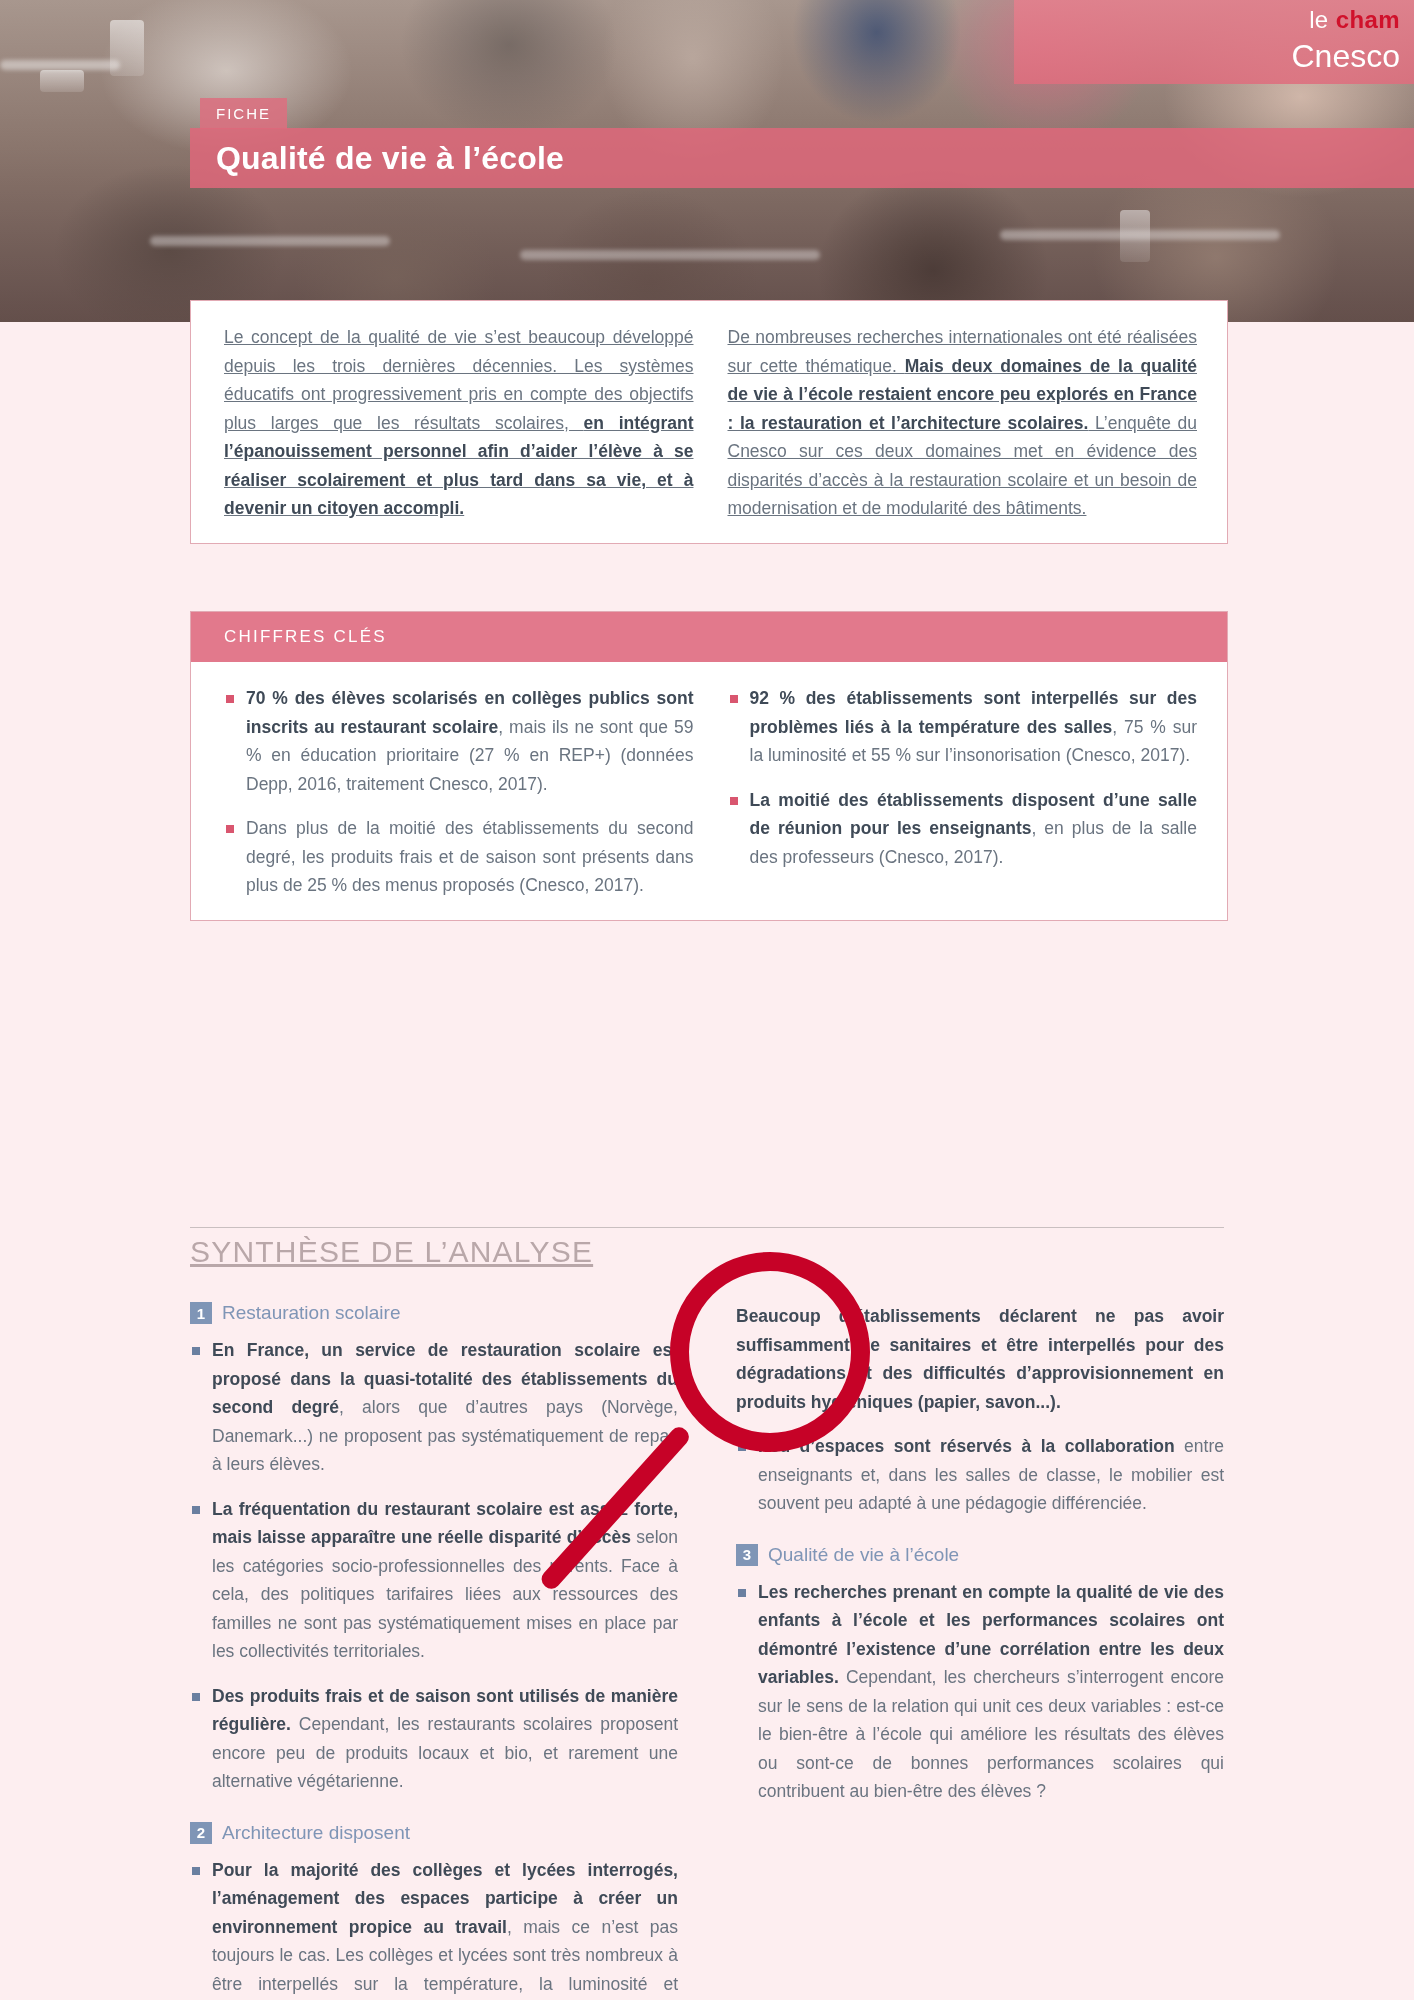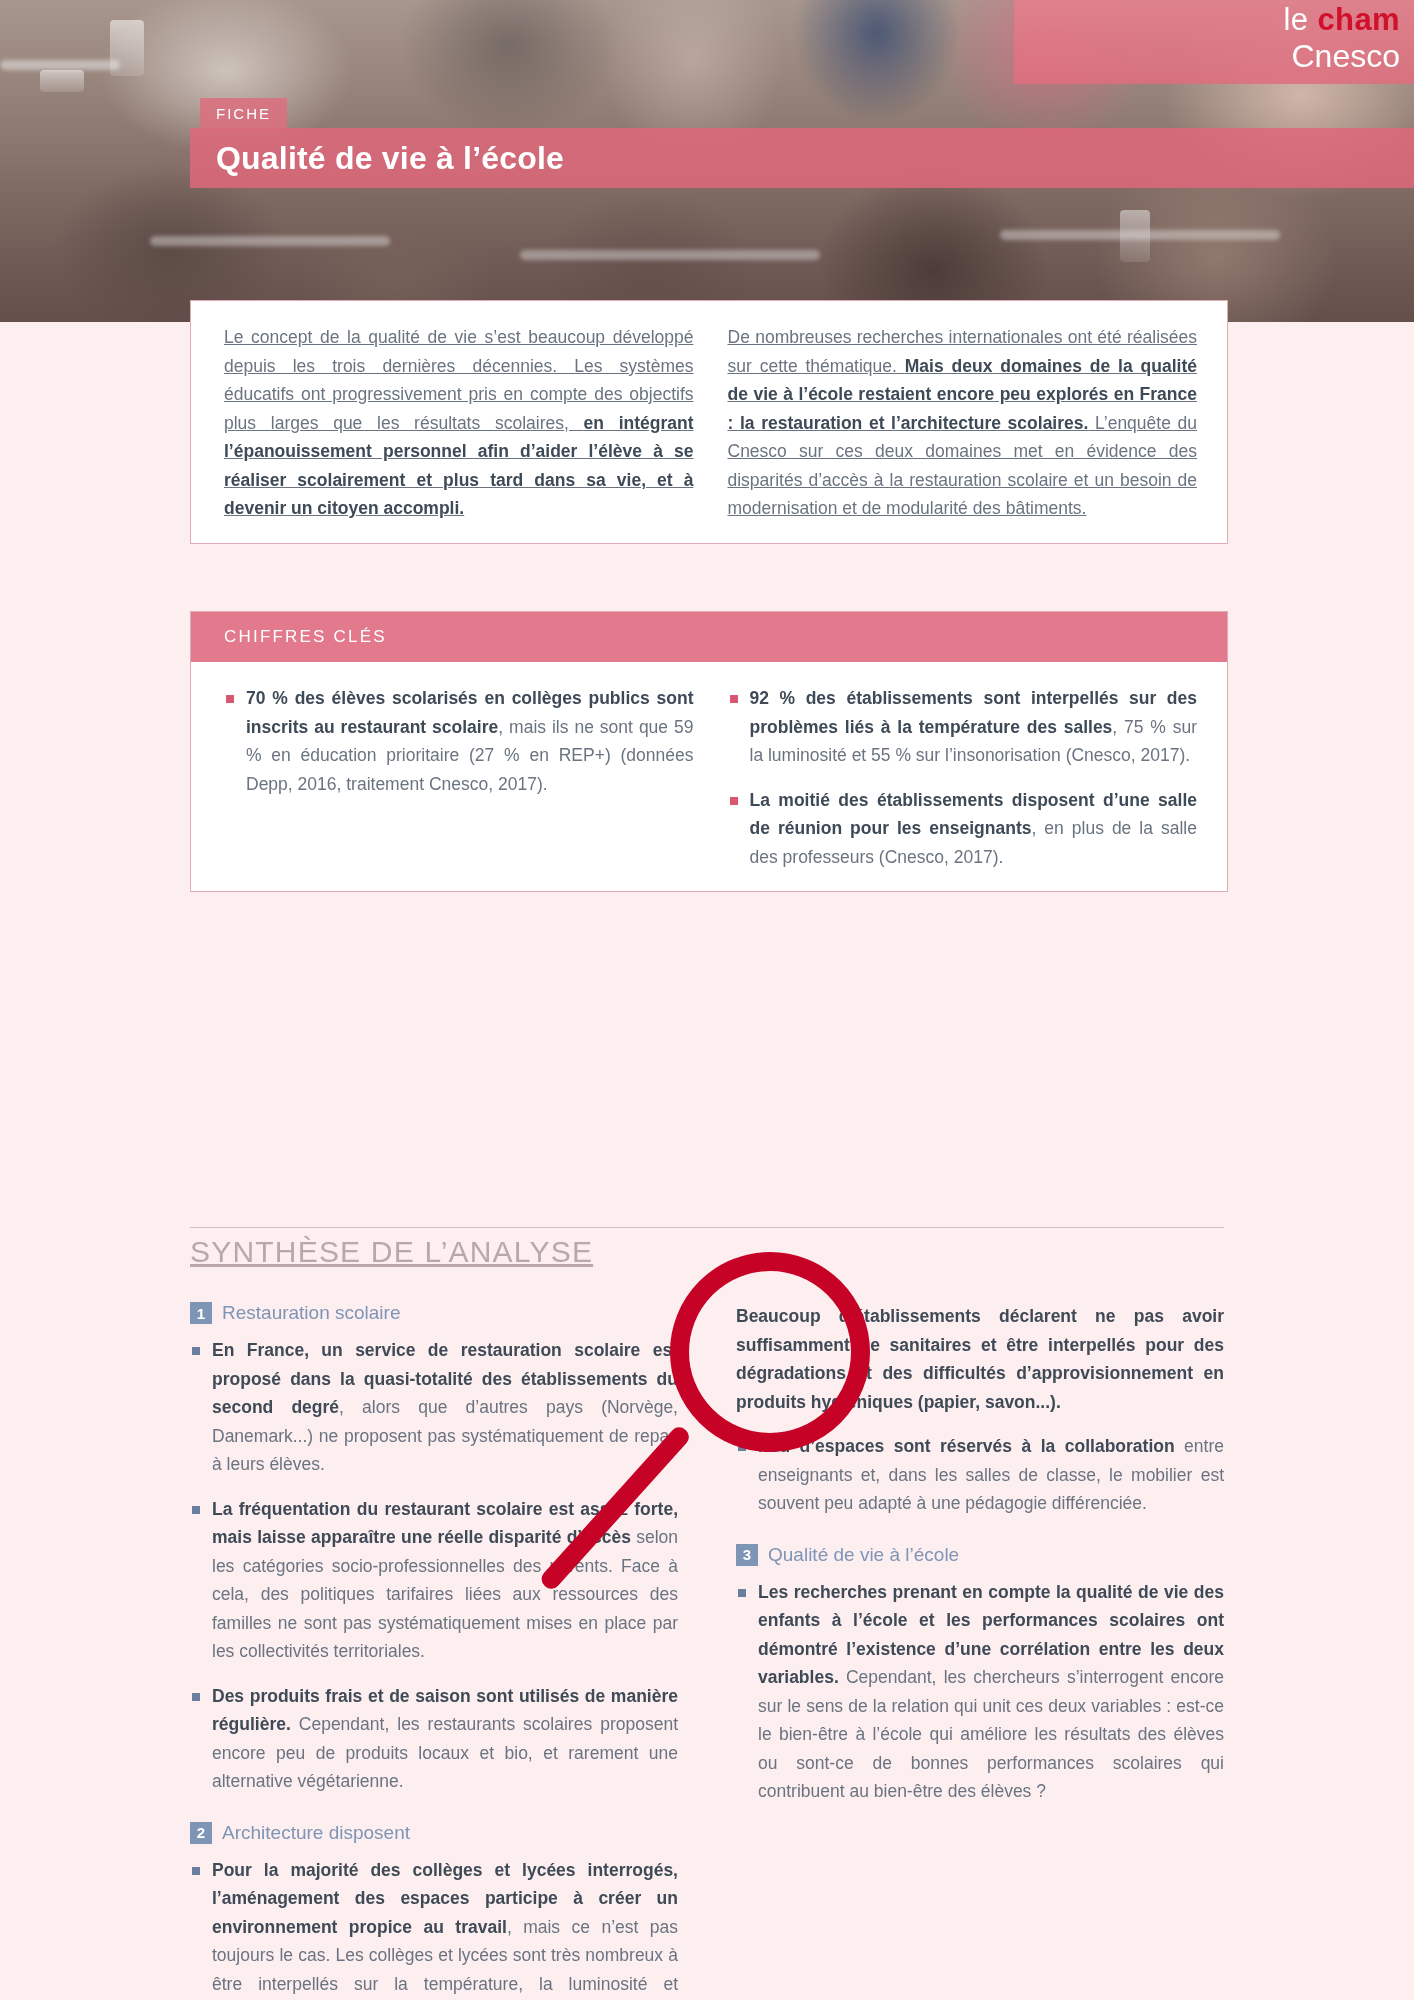--- a/index.html
+++ b/index.html
@@ -64,21 +64,21 @@
     position: absolute;
     right: 0; top: 0;
     width: 400px; height: 84px;
     background: linear-gradient(180deg, rgba(226,128,141,0.92), rgba(222,110,126,0.88));
     color: #ffffff;
     text-align: right;
     padding: 2px 14px 0 0;
     box-sizing: border-box;
   }
   .hero-logo .l1 {
-    font-size: 31px;
+    font-size: 24px;
     letter-spacing: 0.4px;
     line-height: 36px;
     white-space: nowrap;
     text-align: right;
   }
   .hero-logo .l1 b { color: #d0112b; font-weight: bold; }
   .hero-logo .l2 {
     font-size: 32px;
     line-height: 36px;
     white-space: nowrap;
@@ -285,20 +285,21 @@
       </div>
     </div>
   </div>
 
   <div class="box" style="left:190px; top:289px; width:1036px;">
     <div class="box-head">CHIFFRES CLÉS</div>
     <div class="box-body">
       <div class="col">
         <ul class="bl">
             <li><b>70 % des élèves scolarisés en collèges publics sont inscrits au restaurant scolaire</b>, mais ils ne sont que 59 % en éducation prioritaire (27 % en REP+) (données Depp, 2016, traitement Cnesco, 2017).</li>
+            <li>Dans plus de la moitié des établissements du second degré, les produits frais et de saison sont présents dans plus de 25 % des menus proposés (Cnesco, 2017).</li>
           </ul>
       </div>
       <div class="col">
         <ul class="bl">
             <li><b>92 % des établissements sont interpellés sur des problèmes liés à la température des salles</b>, 75 % sur la luminosité et 55 % sur l’insonorisation (Cnesco, 2017).</li>
             <li><b>La moitié des établissements disposent d’une salle de réunion pour les enseignants</b>, en plus de la salle des professeurs (Cnesco, 2017).</li>
           </ul>
       </div>
     </div>
   </div>

